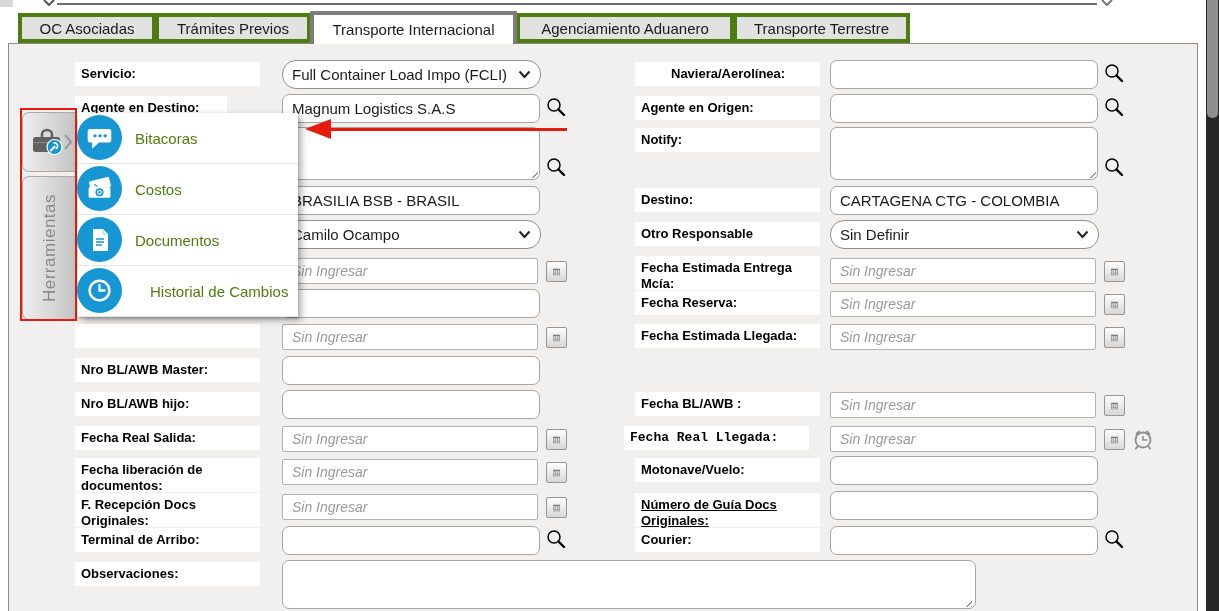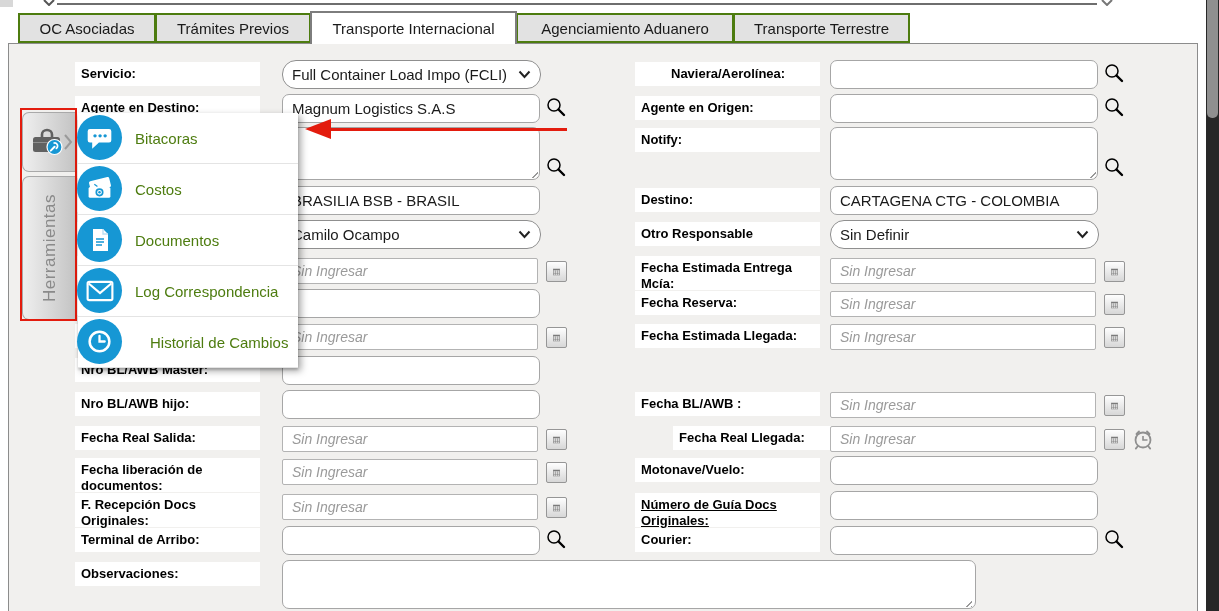--- a/index.html
+++ b/index.html
@@ -1,19 +1,19 @@
 <!DOCTYPE html>
 <html><head>
 <meta charset="utf-8">
 <style>
   html,body{margin:0;padding:0;background:#fff;}
   #screen{position:relative;width:1219px;height:611px;overflow:hidden;background:#fff;
           font-family:"Liberation Sans",sans-serif;}
   
-  .tab{position:absolute;top:13px;height:30px;background:#e2e2e2;border:2px solid #4d7c0f;
+  .tab{position:absolute;top:13px;height:30px;background:#e2e2e2;border:4px solid #4d7c0f;
        box-sizing:border-box;display:flex;align-items:center;justify-content:center;
        font-size:15px;color:#1a1a1a;z-index:4;cursor:default;}
   .tab.active{top:11px;height:33px;background:#fff;border-color:#7d7d7d;border-bottom:none;z-index:6;}
   
   .panel{position:absolute;left:8px;top:43px;width:1190px;height:568px;background:#f1f0ee;
          border:1px solid #8c8c8c;border-bottom:none;box-sizing:border-box;z-index:1;}
   
   .lbl{position:absolute;background:#fff;font-weight:bold;font-size:13px;line-height:16px;
        color:#000;padding:4px 6px;box-sizing:border-box;z-index:2;}
   .inp{position:absolute;background:#fff;border:1px solid #a6a6a6;border-radius:7px;
@@ -99,21 +99,21 @@
   <div class="panel"></div>
 
   <div class="lbl" style="left:75px;top:62px;width:185px;height:24px;">Servicio:</div>
   <div class="sel" style="left:282px;top:60px;width:259px;">
     <span>Full Container Load Impo (FCLI)</span>
     <svg width="13" height="9">
         <polyline points="1.5,1.5 6.5,7 11.5,1.5" fill="none" stroke="#222" stroke-width="2"></polyline>
       </svg>
   </div>
 
-  <div class="lbl" style="left:75px;top:96px;width:185px;height:24px;">Agente en Destino:</div>
+  <div class="lbl" style="left:75px;top:96px;width:152px;height:24px;">Agente en Destino:</div>
   <input class="inp" style="left: 282px; top: 94px; width: 258px; height: 29px;" value="Magnum Logistics S.A.S">
   <button class="mag" style="left:544px;top:96px;"><svg viewBox="0 0 24 24" width="24" height="24">
         <circle cx="10" cy="9" r="6" fill="none" stroke="#000" stroke-width="1.5"></circle>
         <path d="M14.5 13.5 L20 19" stroke="#000" stroke-width="2.4" stroke-linecap="round"></path>
       </svg></button>
 
   <div class="lbl" style="left:75px;top:128px;width:185px;height:50px;"></div>
   <textarea class="ta" style="left: 282px; top: 127px; width: 258px; height: 53px;"></textarea>
   <div class="rz" style="left:529px;top:169px;"></div>
   <button class="mag" style="left:544px;top:156px;"><svg viewBox="0 0 24 24" width="24" height="24">
@@ -295,21 +295,21 @@
       <svg width="13" height="12" viewBox="0 0 13 12">
         <rect x="0.5" y="0.5" width="12" height="11" fill="#fff" stroke="#777"></rect>
         <rect x="0.5" y="0.5" width="12" height="2.5" fill="#777"></rect>
         <line x1="4.5" y1="3" x2="4.5" y2="11.5" stroke="#777"></line>
         <line x1="8.5" y1="3" x2="8.5" y2="11.5" stroke="#777"></line>
         <line x1="0.5" y1="6" x2="12.5" y2="6" stroke="#777"></line>
         <line x1="0.5" y1="8.8" x2="12.5" y2="8.8" stroke="#777"></line>
       </svg>
     </button>
 
-  <div class="lbl" style="left:673px;top:426px;width:185px;height:24px;">Fecha Real Llegada:</div>
+  <div class="lbl" style="left:624px;top:426px;width:185px;height:24px;font-family:Liberation Mono, monospace;">Fecha Real Llegada:</div>
   <input class="date" style="left: 830px; top: 426px; width: 266px;" placeholder="Sin Ingresar">
   <button class="calbtn" style="left:1104px;top:429px;">
       <svg width="13" height="12" viewBox="0 0 13 12">
         <rect x="0.5" y="0.5" width="12" height="11" fill="#fff" stroke="#777"></rect>
         <rect x="0.5" y="0.5" width="12" height="2.5" fill="#777"></rect>
         <line x1="4.5" y1="3" x2="4.5" y2="11.5" stroke="#777"></line>
         <line x1="8.5" y1="3" x2="8.5" y2="11.5" stroke="#777"></line>
         <line x1="0.5" y1="6" x2="12.5" y2="6" stroke="#777"></line>
         <line x1="0.5" y1="8.8" x2="12.5" y2="8.8" stroke="#777"></line>
       </svg>
@@ -379,29 +379,20 @@
         <svg viewBox="0 0 24 26" width="26" height="26">
             <path d="M5 2 h10 l5 5 v17 h-15 z" fill="#fff"></path>
             <path d="M15 2 v5 h5" fill="none" stroke="#bcdff2" stroke-width="1.4"></path>
             <path d="M8 12 h8 M8 15 h8 M8 18 h6" stroke="#1697d4" stroke-width="1.6"></path>
           </svg>
       </span>
       <span class="mi-label">Documentos</span>
     </div>
     <div class="menu-item">
       <span class="mi-icon">
-        <svg viewBox="0 0 26 20" width="28" height="22">
-            <rect x="1.5" y="1.5" width="23" height="17" rx="1.5" fill="none" stroke="#fff" stroke-width="2"></rect>
-            <path d="M2.5 3 L13 12 L23.5 3" fill="none" stroke="#fff" stroke-width="2"></path>
-          </svg>
-      </span>
-      <span class="mi-label">Log Correspondencia</span>
-    </div>
-    <div class="menu-item">
-      <span class="mi-icon">
         <svg viewBox="0 0 26 26" width="27" height="27">
             <circle cx="13" cy="13" r="9.5" fill="none" stroke="#fff" stroke-width="2.4"></circle>
             <path d="M13 7.5 V13 H18" fill="none" stroke="#fff" stroke-width="2.2" stroke-linecap="round"></path>
           </svg>
       </span>
       <span class="mi-label" style="left:72px;">Historial de Cambios</span>
     </div>
   </div>
 
   <div class="anno-rect"></div>

